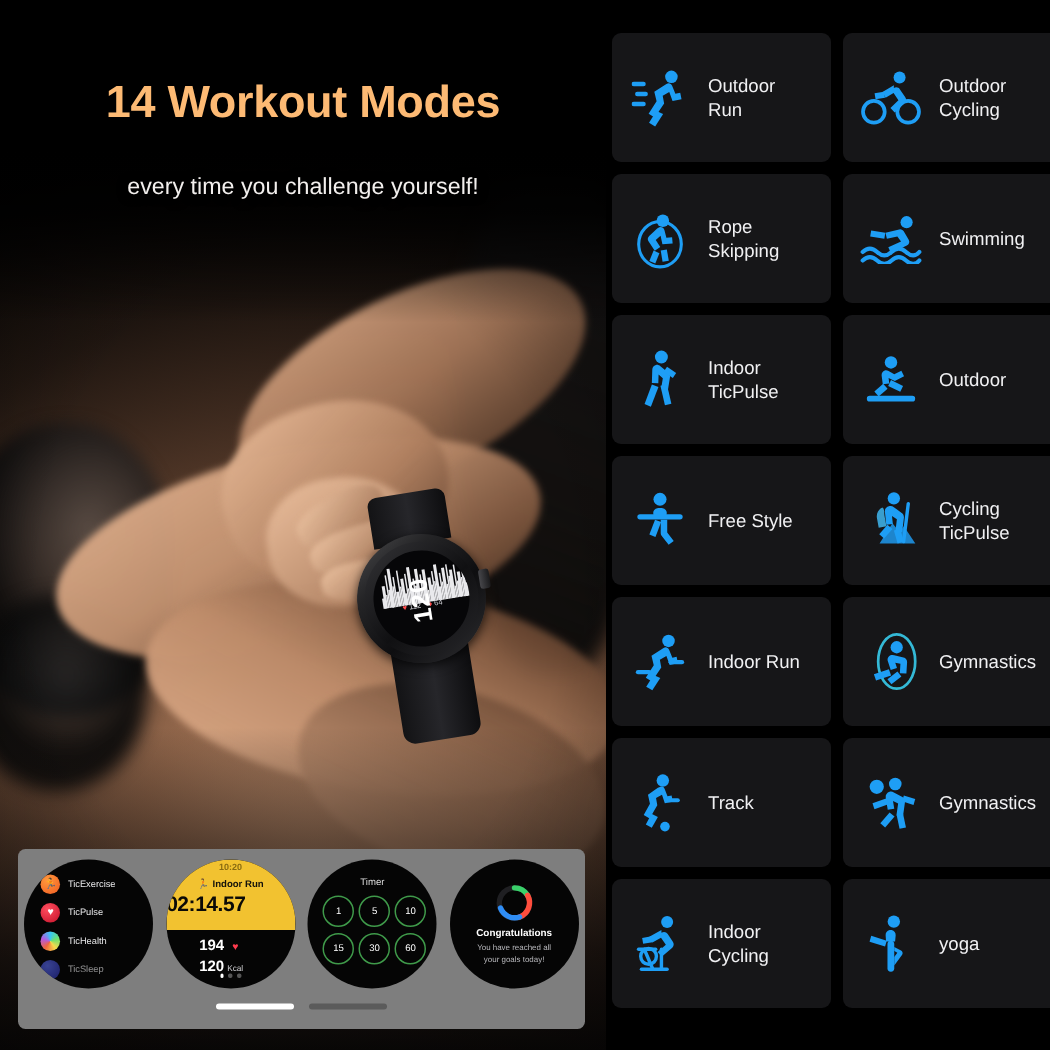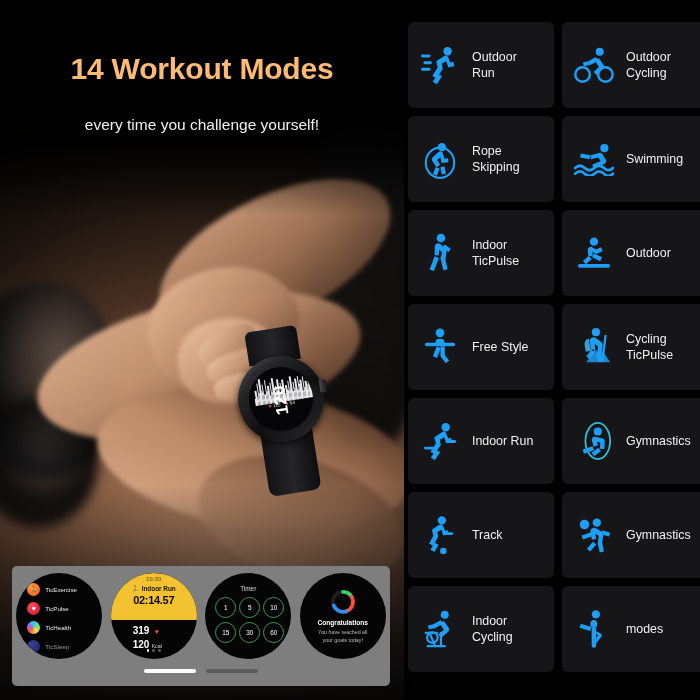--- a/index.html
+++ b/index.html
@@ -119,22 +119,22 @@
   .ic-health{background:conic-gradient(#37c6f4,#6ee26e,#f7d94c,#f2663c,#b45ae0,#37c6f4);}
   .ic-sleep{background:radial-gradient(circle at 36% 30%,#5b6cf0,#2a2fa8);}
   .approw.cut{opacity:.6;}
 
   
   .wk-top{position:absolute;left:0;right:0;top:0;height:47px;background:#f2c230;
     border-radius:86px 86px 0 0 / 60px 60px 0 0;}
   .wk-time{position:absolute;left:0;right:0;top:3px;text-align:center;color:#8a6c12;font-size:6px;font-weight:700;}
   .wk-mode{position:absolute;left:0;right:0;top:12px;text-align:center;color:#14120c;font-size:6.4px;font-weight:700;}
   .wk-mode .rn{display:inline-block;margin-right:2px;}
-  .wk-timer{position:absolute;left:0;right:0;top:21px;text-align:center;color:#0b0a07;
-    font-size:11px;font-weight:700;letter-spacing:-0.3px;}
+  .wk-timer{position:absolute;left:0;right:0;top:21px;color:#0b0a07;
+    font-size:14px;font-weight:700;letter-spacing:-0.3px;}
   .wk-bpm{position:absolute;left:22px;top:52px;color:#fff;font-size:10px;font-weight:700;}
   .wk-heart{position:absolute;left:44px;top:55px;color:#ff3b4e;font-size:7px;}
   .wk-kcal{position:absolute;left:22px;top:66px;color:#fff;font-size:10px;font-weight:700;}
   .wk-kcal span{font-size:5.5px;font-weight:400;color:#cfcfd2;margin-left:2px;}
   .wk-dots{position:absolute;left:0;right:0;bottom:7px;display:flex;justify-content:center;gap:3px;}
   .wk-dots i{width:2.6px;height:2.6px;border-radius:50%;background:#555;}
   .wk-dots i.on{background:#fff;}
 
   
   .tm-title{position:absolute;left:0;right:0;top:12px;text-align:center;color:#dcdcdc;font-size:6.4px;}
@@ -288,21 +288,21 @@
           </div>
         </div>
 
         <div class="wface">
           <div class="wk-top"></div>
           <div class="wk-time">10:20</div>
           <div class="wk-mode">
             <span class="rn">🏃</span><span>Indoor Run</span>
           </div>
           <div class="wk-timer">02:14.57</div>
-          <div class="wk-bpm">319</div>
+          <div class="wk-bpm">194</div>
           <div class="wk-heart">♥</div>
           <div class="wk-kcal"><span style="font-size:10px;font-weight:700;color:#fff;margin:0;">120</span><span>Kcal</span></div>
           <div class="wk-dots">
               <i class="on"></i>
               <i></i>
               <i></i>
             </div>
         </div>
 
         <div class="wface">
@@ -590,19 +590,19 @@
               <g fill="#1E9EF5">
                 <circle cx="19" cy="6.5" r="4.4"></circle>
                 <path d="M16 12.5c-1.8.4-3 2-2.8 3.8l.3 4.2h6.4l.4-4.2c.2-1.8-1-3.4-2.8-3.8-.5-.1-1-.1-1.5 0z"></path>
                 <path d="M3 16.5l11 3.5-1.2 4.2-11-3.5z"></path>
                 <rect x="14.5" y="20" width="4.8" height="22" rx="2.4"></rect>
                 <path d="M19.3 24.5l4.8 2.4c1.1.6 1.5 2 .8 3l-5.6 7.6v-6l2.2-3-2.2-1.1z"></path>
               </g>
             </svg>
           </div>
           <div class="tlabel">
-            <span>modes</span>
+            <span>yoga</span>
           </div>
         </div>
       </div>
     </div>
 
 </div>
 
 </body></html>

